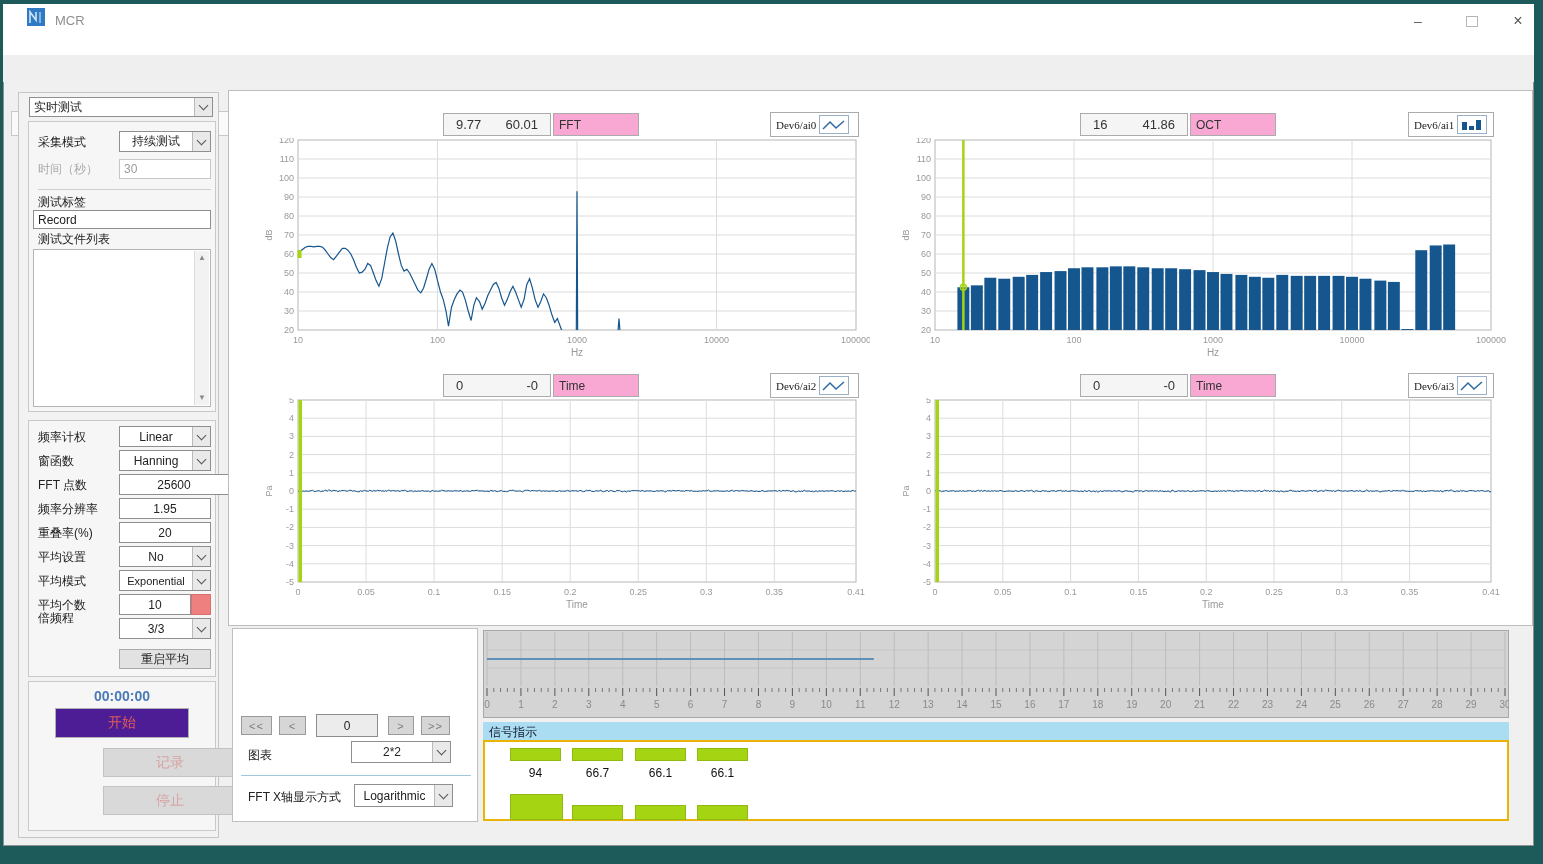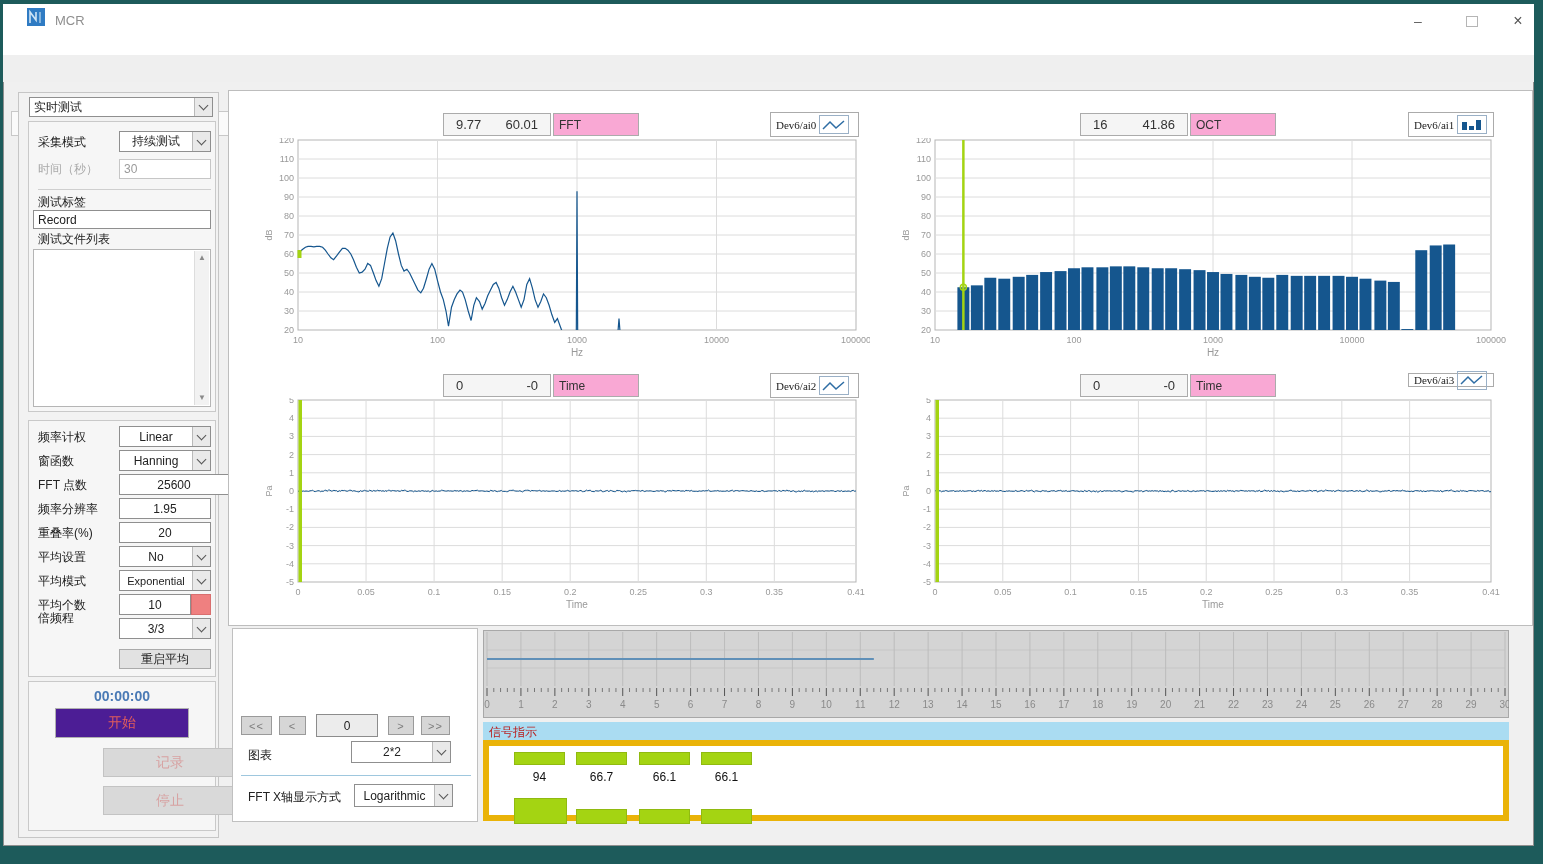--- a/index.html
+++ b/index.html
@@ -55,22 +55,22 @@
   .icobox{width:28px;height:17px;border:1px solid #9ab0c6;margin-right:2px;display:flex;align-items:center;justify-content:center;}
   
   .blpanel{left:232px;top:628px;width:246px;height:194px;background:#fff;border:1px solid #c0c0c0;box-sizing:border-box;}
   .navbtn{background:#d6d6d6;border:1px solid #9a9a9a;color:#7c7c7c;font-size:11px;
        display:flex;align-items:center;justify-content:center;box-sizing:border-box;position:absolute;letter-spacing:1px;}
   .navval{position:absolute;background:#ececec;border:1px solid #8c8c8c;box-sizing:border-box;
        display:flex;align-items:center;justify-content:center;font-size:12px;}
   .bldiv{position:absolute;border-top:1px solid #9ec7de;}
   .sigpanel{left:483px;top:722px;width:1026px;height:99px;box-sizing:border-box;}
   .sighead{position:absolute;left:0;top:0;width:100%;height:18px;background:#aadcf2;box-sizing:border-box;
-       font-size:12px;color:#b91c1c;padding:2px 0 0 6px;}
-  .sigbody{position:absolute;left:0;top:18px;width:100%;height:81px;background:#fff;border:6px solid #eab308;box-sizing:border-box;}
+       font-size:12px;color:#0f172a;padding:2px 0 0 6px;}
+  .sigbody{position:absolute;left:0;top:18px;width:100%;height:81px;background:#fff;border:2px solid #eab308;box-sizing:border-box;}
   .gbar{position:absolute;background:#a4d412;border:1px solid #90ba10;box-sizing:border-box;}
   .sigval{position:absolute;font-size:12px;color:#111;text-align:center;width:51px;}
   .edge{position:absolute;background:#1d5b5b;z-index:50;}
   svg text{font-family:"Liberation Sans",sans-serif;}
 </style>
 </head>
 <body>
 
 <div class="abs window"></div>
 
@@ -228,21 +228,21 @@
         <polyline points="1,11 8,4 14,10 22,3" fill="none" stroke="#2e6da4" stroke-width="1.5"></polyline>
       </svg>
   </span>
 </div>
 
 <div class="valbox" style="left:1080px;top:374px;width:108px;height:23px">
   <span>0</span>
     <span>-0</span>
 </div>
 <div class="typbox" style="left:1190px;top:374px;width:86px;height:23px">Time</div>
-<div class="chbox" style="left:1408px;top:373px;width:86px;height:14px">
+<div class="chbox" style="left:1408px;top:373px;width:86px;height:25px">
   <span class="cname">Dev6/ai3</span>
   <span class="icobox">
     <svg width="24" height="14">
         <polyline points="1,11 8,4 14,10 22,3" fill="none" stroke="#2e6da4" stroke-width="1.5"></polyline>
       </svg>
   </span>
 </div>
 
 <svg class="abs" style="left:260px;top:138px" width="610" height="228">
     <rect x="38" y="2" width="558" height="190" fill="#fff" stroke="#b5b5b5" stroke-width="1"></rect>

